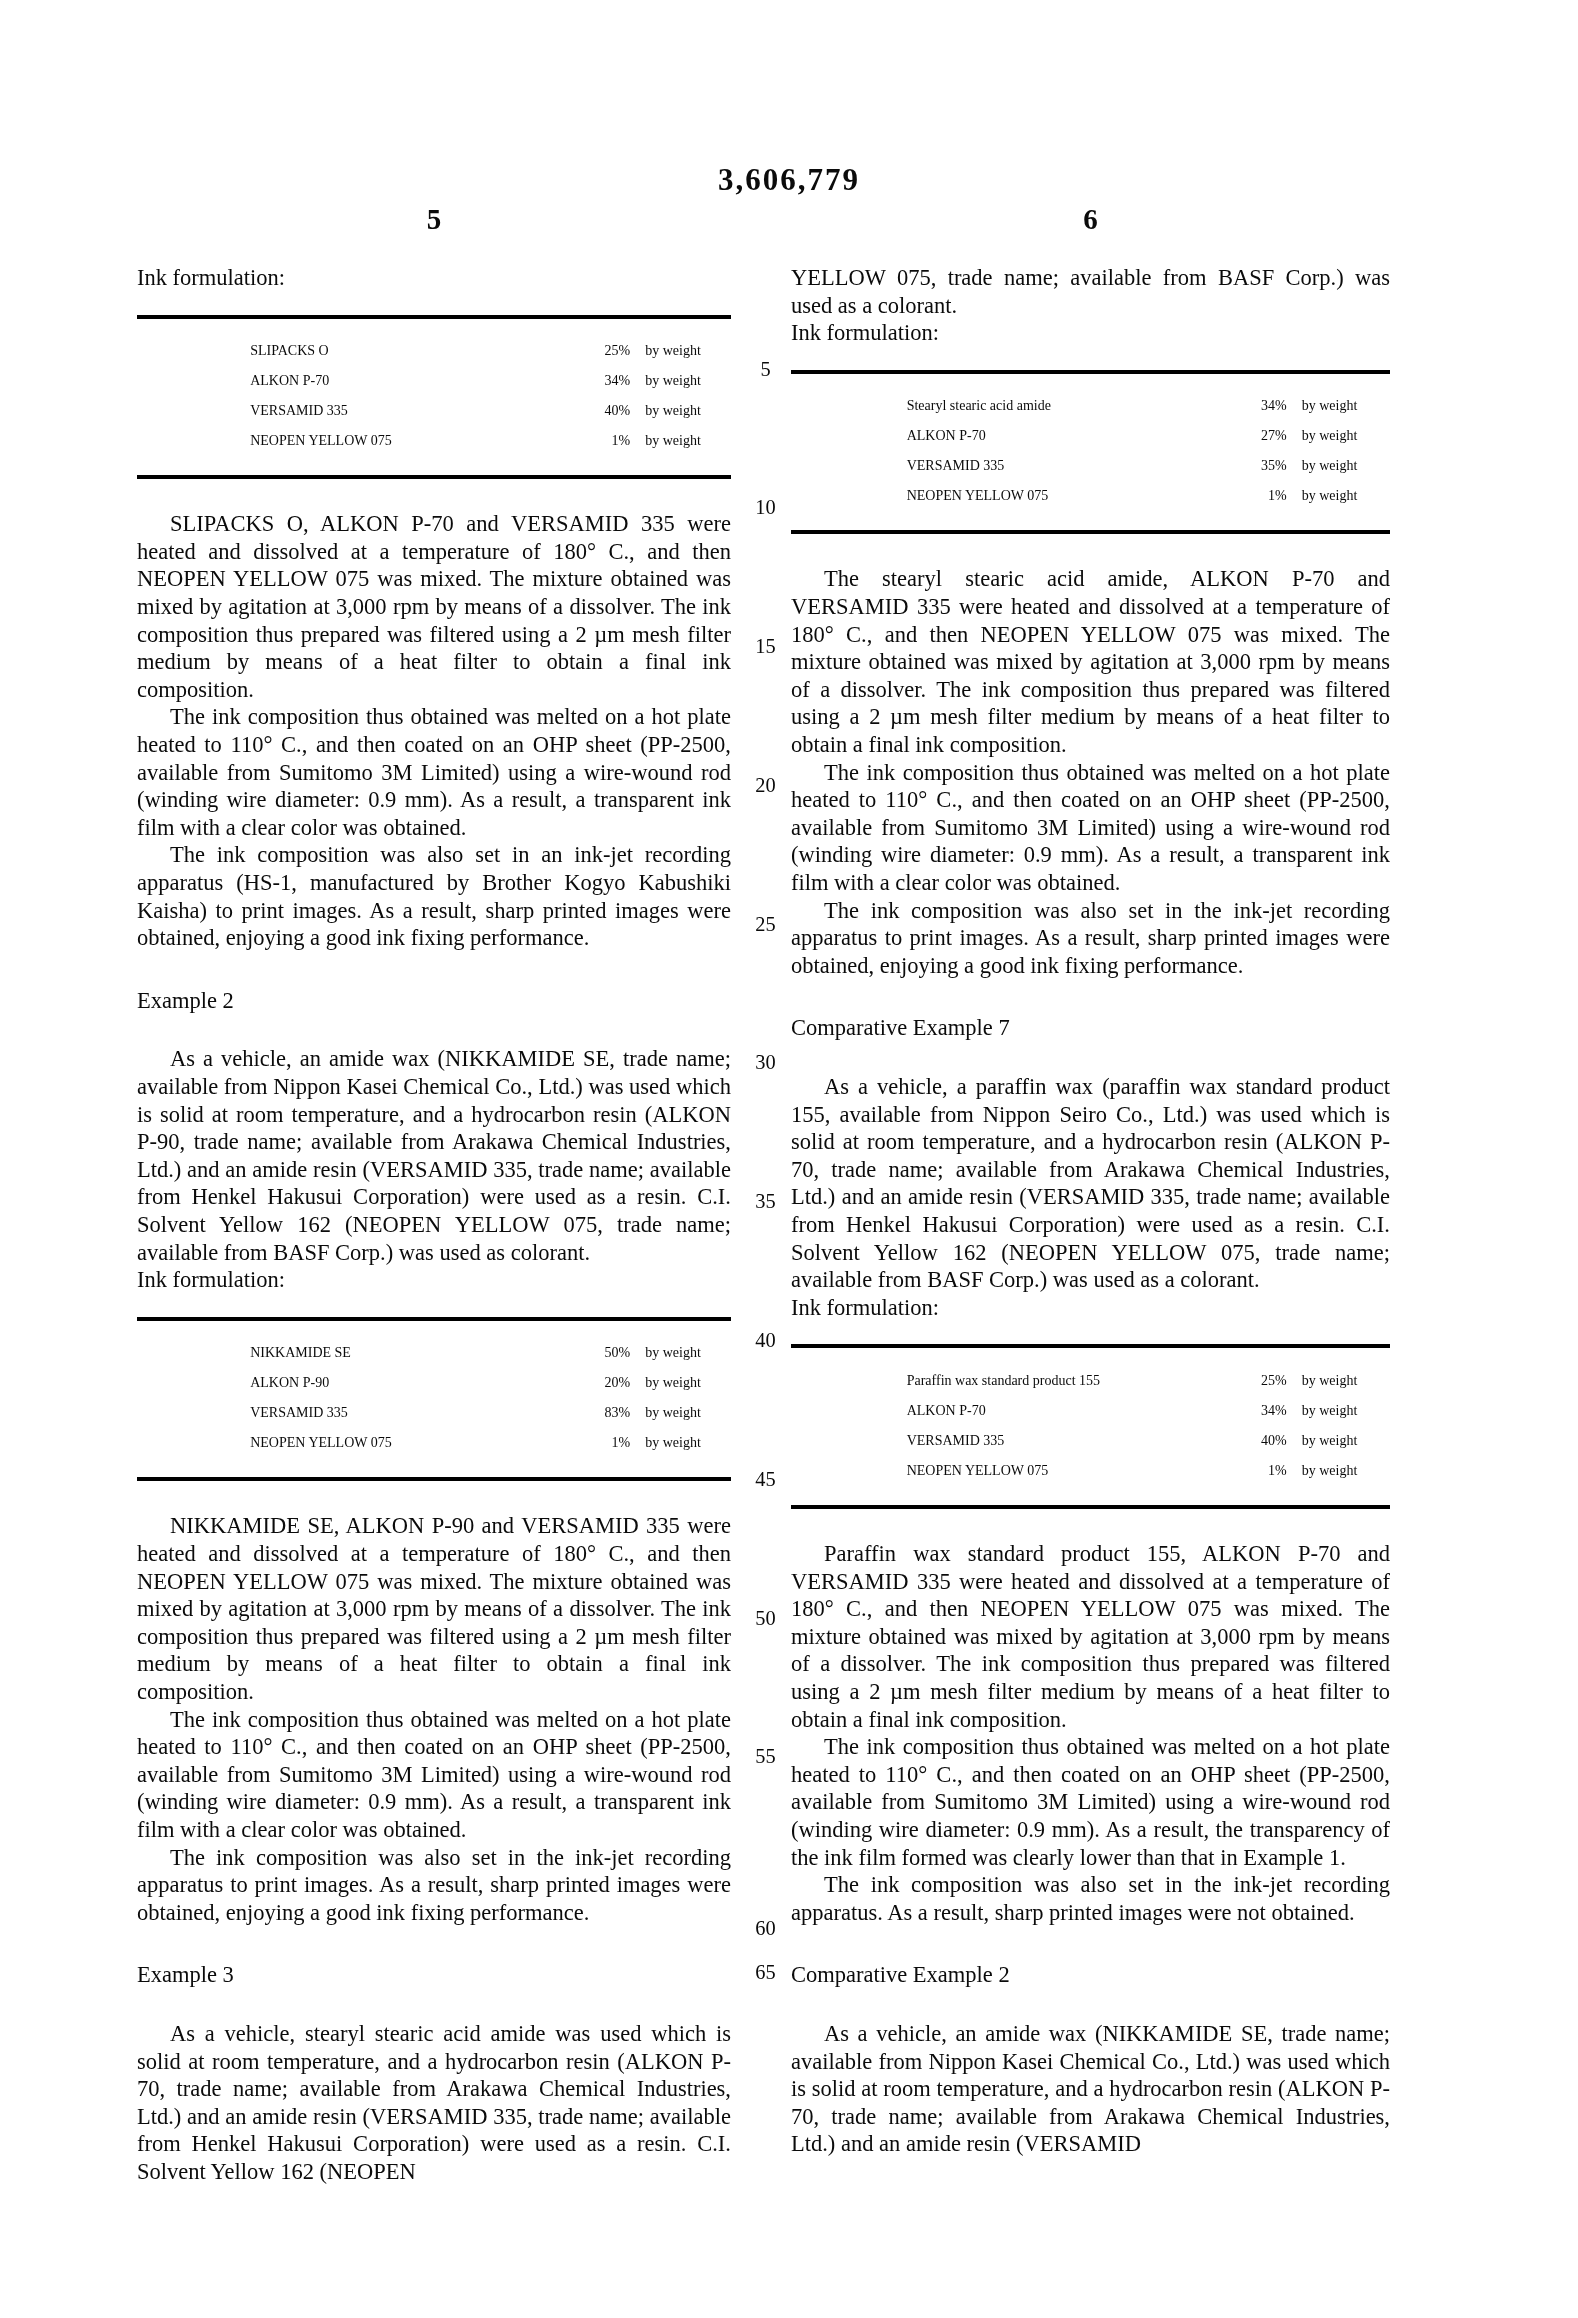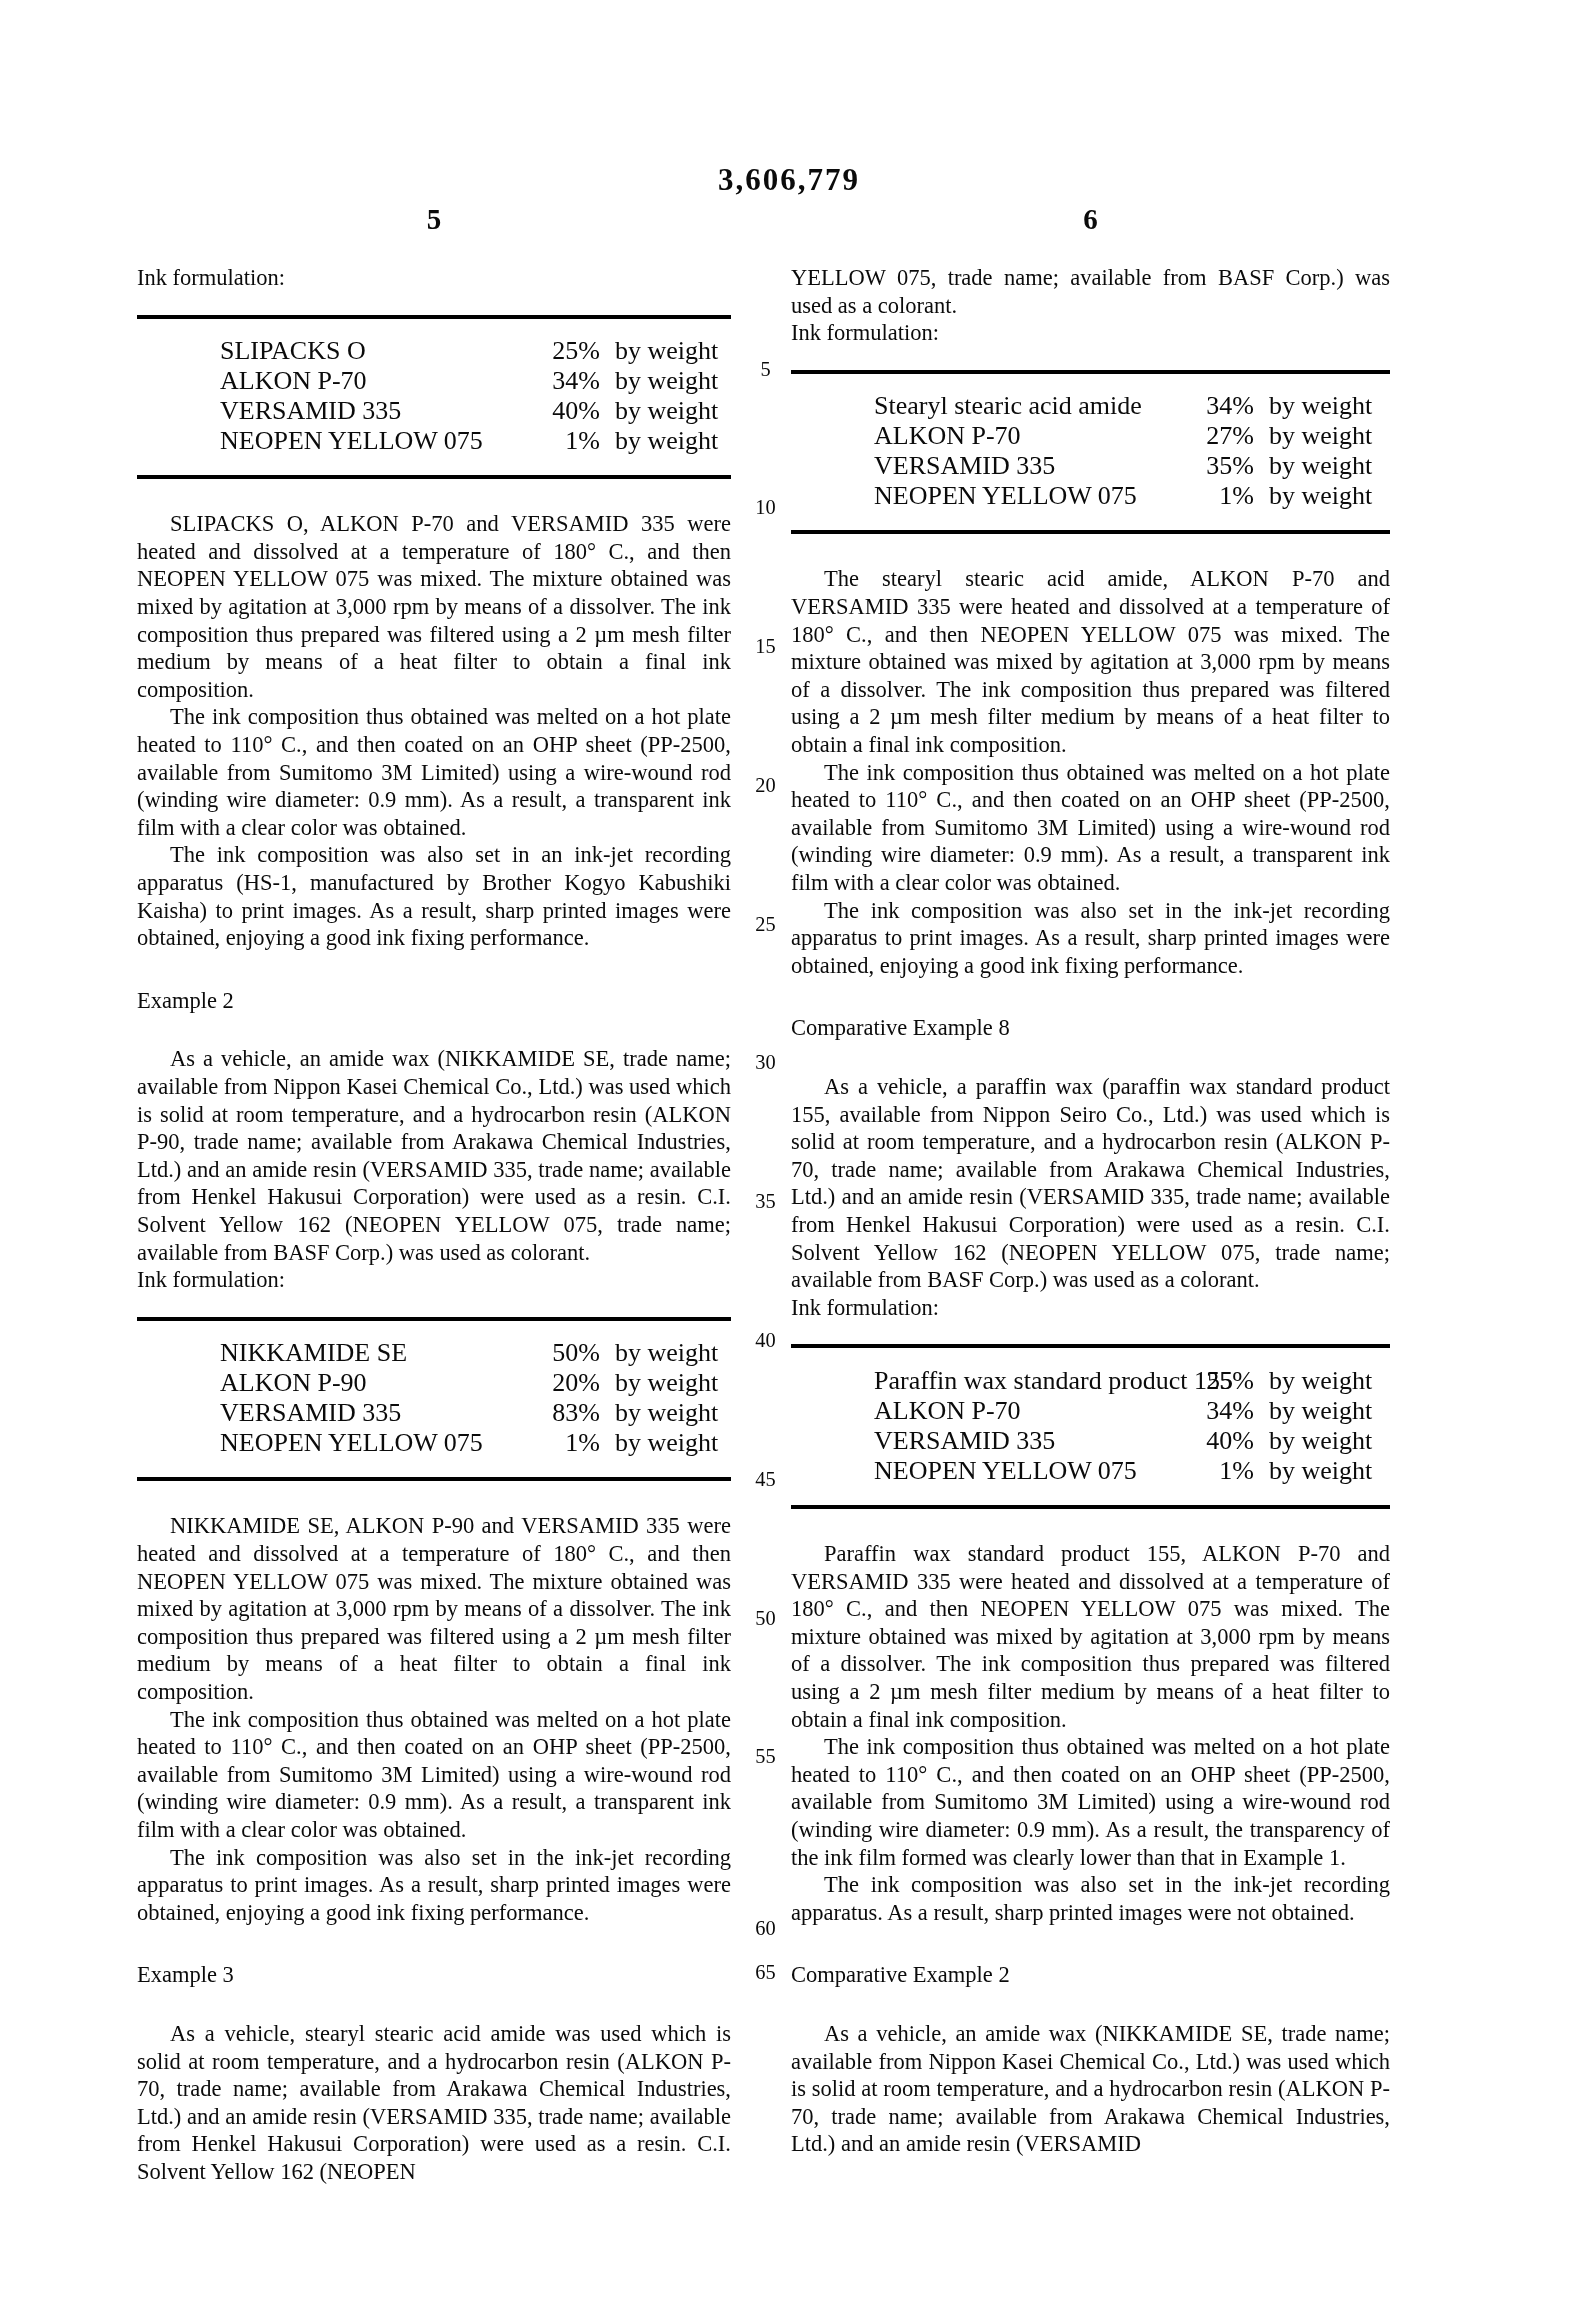--- a/index.html
+++ b/index.html
@@ -53,23 +53,24 @@
     margin: 35px 0 31px 0;
   }
   .ftable {
     margin: 23px 0 31px 0;
     border-top: 4.8px solid #000;
     border-bottom: 4.8px solid #000;
     padding: 17.7px 0 19px 0;
   }
   .trow {
     display: flex;
-    font-size: 26px;
+    font-size: 14px;
     line-height: 30px;
     text-align: left;
+    justify-content: center;
   }
   .tname {
     margin-left: 83px;
     width: 305px;
     white-space: nowrap;
   }
   .tval {
     width: 75px;
     text-align: right;
     white-space: nowrap;
@@ -193,21 +194,21 @@
         </div>
         <div class="trow">
           <span class="tname">NEOPEN YELLOW 075</span>
           <span class="tval">1%</span>
           <span class="tunit">by weight</span>
         </div>
       </div>
       <p class="para">The stearyl stearic acid amide, ALKON P-70 and VERSAMID 335 were heated and dissolved at a temperature of 180° C., and then NEOPEN YELLOW 075 was mixed. The mixture obtained was mixed by agitation at 3,000 rpm by means of a dissolver. The ink composition thus prepared was filtered using a 2 µm mesh filter medium by means of a heat filter to obtain a final ink composition.</p>
       <p class="para">The ink composition thus obtained was melted on a hot plate heated to 110° C., and then coated on an OHP sheet (PP-2500, available from Sumitomo 3M Limited) using a wire-wound rod (winding wire diameter: 0.9 mm). As a result, a transparent ink film with a clear color was obtained.</p>
       <p class="para">The ink composition was also set in the ink-jet recording apparatus to print images. As a result, sharp printed images were obtained, enjoying a good ink fixing performance.</p>
-      <p class="heading">Comparative Example 8</p>
+      <p class="heading">Comparative Example 7</p>
       <p class="para">As a vehicle, a paraffin wax (paraffin wax standard product 155, available from Nippon Seiro Co., Ltd.) was used which is solid at room temperature, and a hydrocarbon resin (ALKON P-70, trade name; available from Arakawa Chemical Industries, Ltd.) and an amide resin (VERSAMID 335, trade name; available from Henkel Hakusui Corporation) were used as a resin. C.I. Solvent Yellow 162 (NEOPEN YELLOW 075, trade name; available from BASF Corp.) was used as a colorant.</p>
       <p class="label">Ink formulation:</p>
       <div class="ftable">
         <div class="trow">
           <span class="tname">Paraffin wax standard product 155</span>
           <span class="tval">25%</span>
           <span class="tunit">by weight</span>
         </div>
         <div class="trow">
           <span class="tname">ALKON P-70</span>

